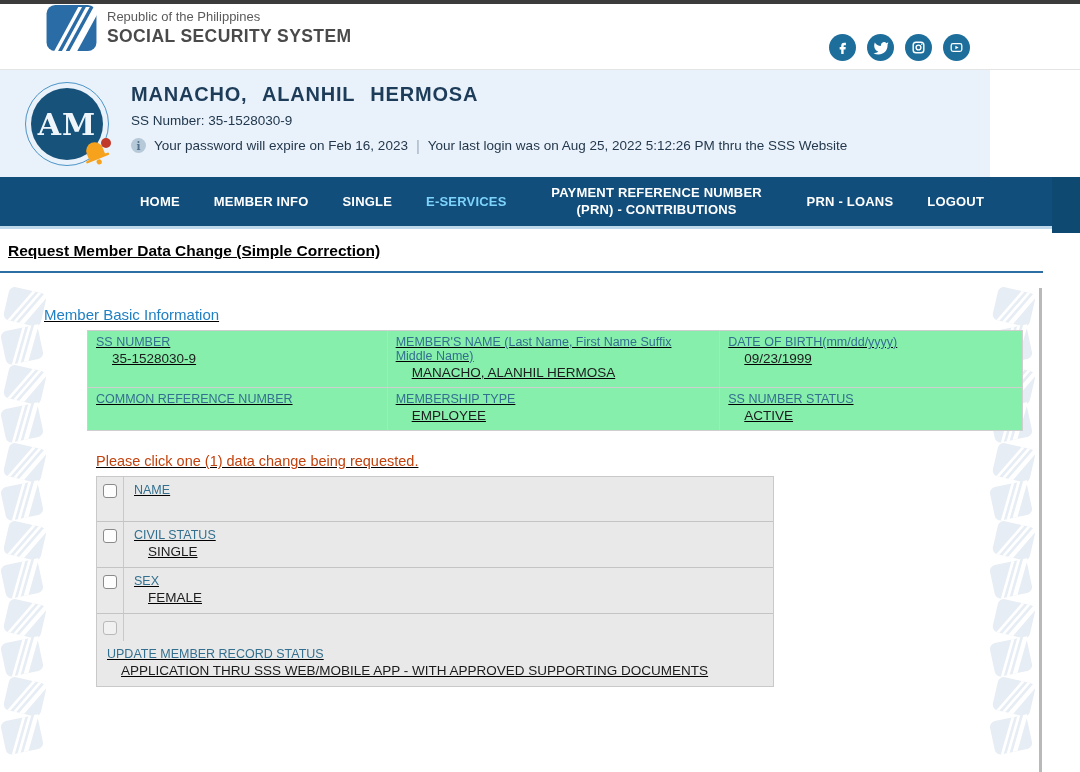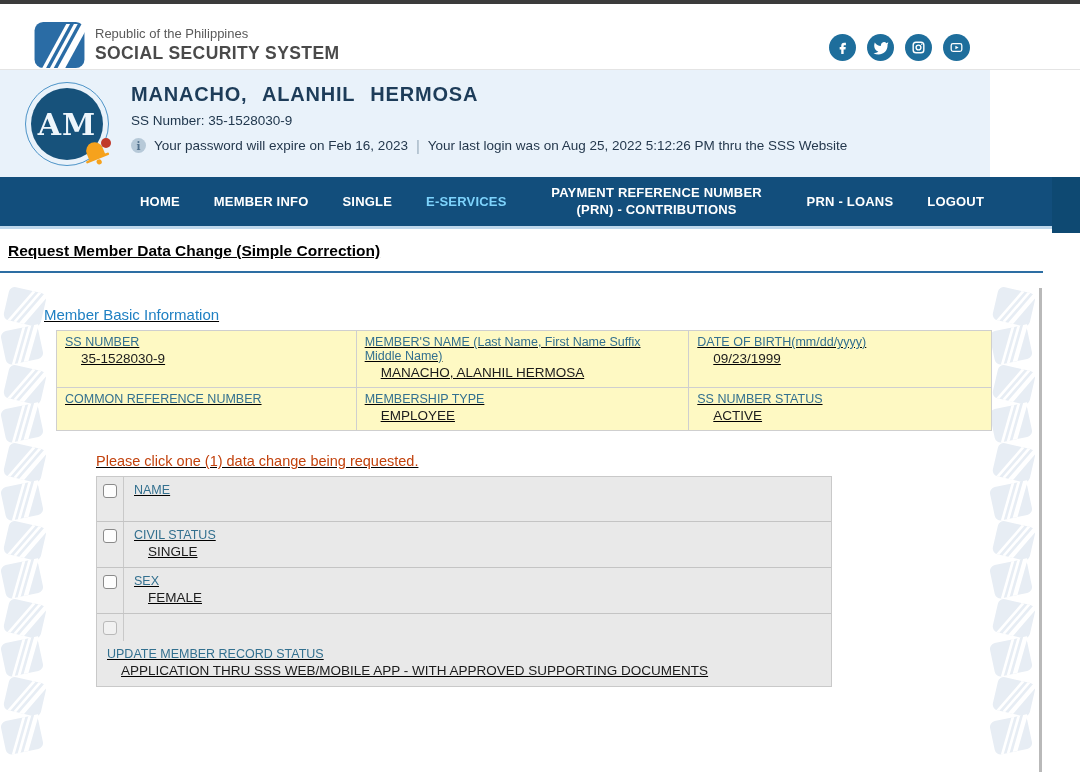--- a/index.html
+++ b/index.html
@@ -3,22 +3,22 @@
 <meta charset="utf-8">
 <style>
   * { margin:0; padding:0; box-sizing:border-box; }
   html,body { width:1080px; height:772px; background:#fff; overflow:hidden;
     font-family:"Liberation Sans", sans-serif; position:relative; }
 
   
   .topbar { height:4px; background:#3b3b3b; width:100%; }
 
   
-  .header { height:66px; background:#fff; display:flex; align-items:flex-end;
-    padding-left:33px; position:relative; border-bottom:1px solid #e4e4e4; }
+  .header { height:66px; background:#fff; display:flex; align-items:flex-start;
+    padding-left:45px; position:relative; border-bottom:1px solid #e4e4e4; }
   .brand { display:flex; align-items:center; gap:9px; }
   .brand-logo { width:53px; height:48px; }
   .brand-tagline { font-size:13px; color:#5a5a5a; line-height:1.25; }
   .brand-org { font-size:17.5px; font-weight:bold; color:#4a4a4a; letter-spacing:.4px; }
   .social { position:absolute; right:110px; top:30px; display:flex; gap:11px; }
   .social-btn { width:27px; height:27px; border-radius:50%; background:#1e6e9c;
     display:flex; align-items:center; justify-content:center; cursor:pointer; }
   .social-btn svg { width:17px; height:17px; }
 
   
@@ -62,30 +62,30 @@
   .wm-left { left:2px; } .wm-right { left:991px; }
   .wm-strip svg { width:40px; height:36px; }
   .wm-strip svg:nth-child(odd) { transform:rotate(13deg) translateX(3px); }
   .wm-strip svg:nth-child(even) { transform:rotate(-12deg); }
   .right-line { position:absolute; left:1039px; top:288px; width:3px; height:484px;
     background:#b9b9b9; }
 
   
   .content { position:relative; z-index:1;text-decoration:underline; }
   .section-heading { margin:33px 0 0 44px; font-size:15px; color:#1f80c3; }
-  .info-table { margin:7px 0 0 56px; width:936px; border-collapse:collapse;
-    background:#fef9c3; }
+  .info-table { margin:7px 0 0 87px; width:936px; border-collapse:collapse;
+    background:#86efac; }
   .info-table td { border:1px solid #cfcfcf; padding:4px 8px 7px 8px;
     vertical-align:top; height:36px; }
   .cell-label { font-size:12.5px; color:#33708f; }
   .cell-value { font-size:13.5px; color:#1c1c1c; padding-left:16px; margin-top:2px; }
 
   
   .instruction { margin:22px 0 0 96px; font-size:14.5px; color:#c2410c; }
-  .opt-table { margin:7px 0 0 96px; width:736px; border:1px solid #c9c9c9;
+  .opt-table { margin:7px 0 0 96px; width:678px; border:1px solid #c9c9c9;
     background:#e9e9e9; }
   .opt-row { display:flex; min-height:45px; border-bottom:1px solid #c4c4c4; }
   .opt-row:last-child { border-bottom:none;flex-direction:column; }
   .opt-check-cell { width:27px; flex:0 0 27px; border-right:1px solid #c9c9c9;
     display:flex; justify-content:center; padding-top:7px; }
   .cb { appearance:none; -webkit-appearance:none; width:14px; height:14px;
     background:#fdfdfd; border:1.5px solid #8a8a8a; border-radius:3px; cursor:pointer; }
   .cb.dim { border-color:#b9b9b9; background:#f1f1f1; }
   .opt-text { padding:6px 10px 8px 10px; }
   .opt-label { font-size:12.5px; color:#33708f; }

